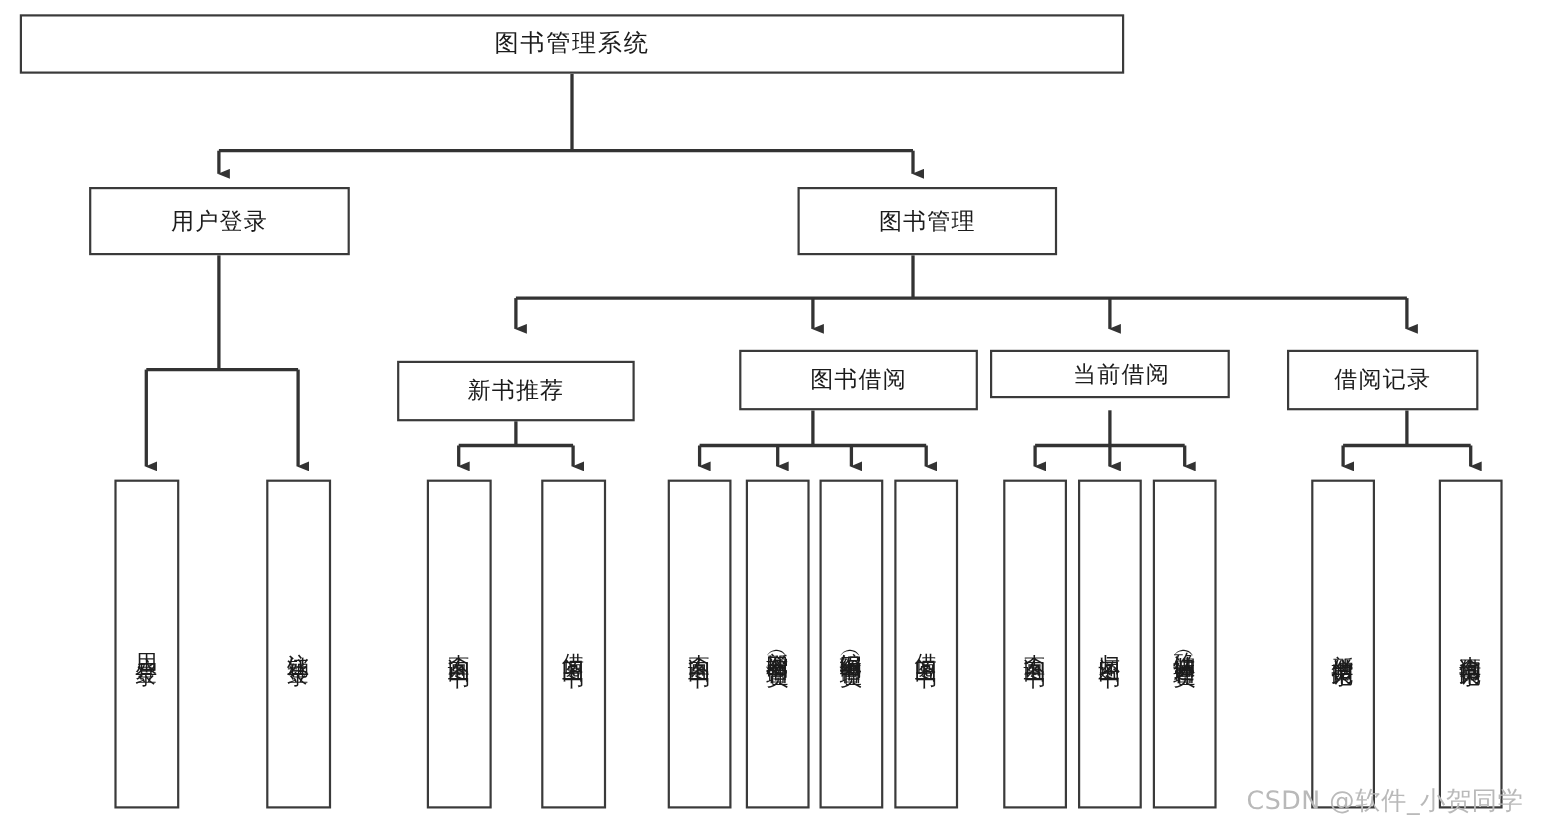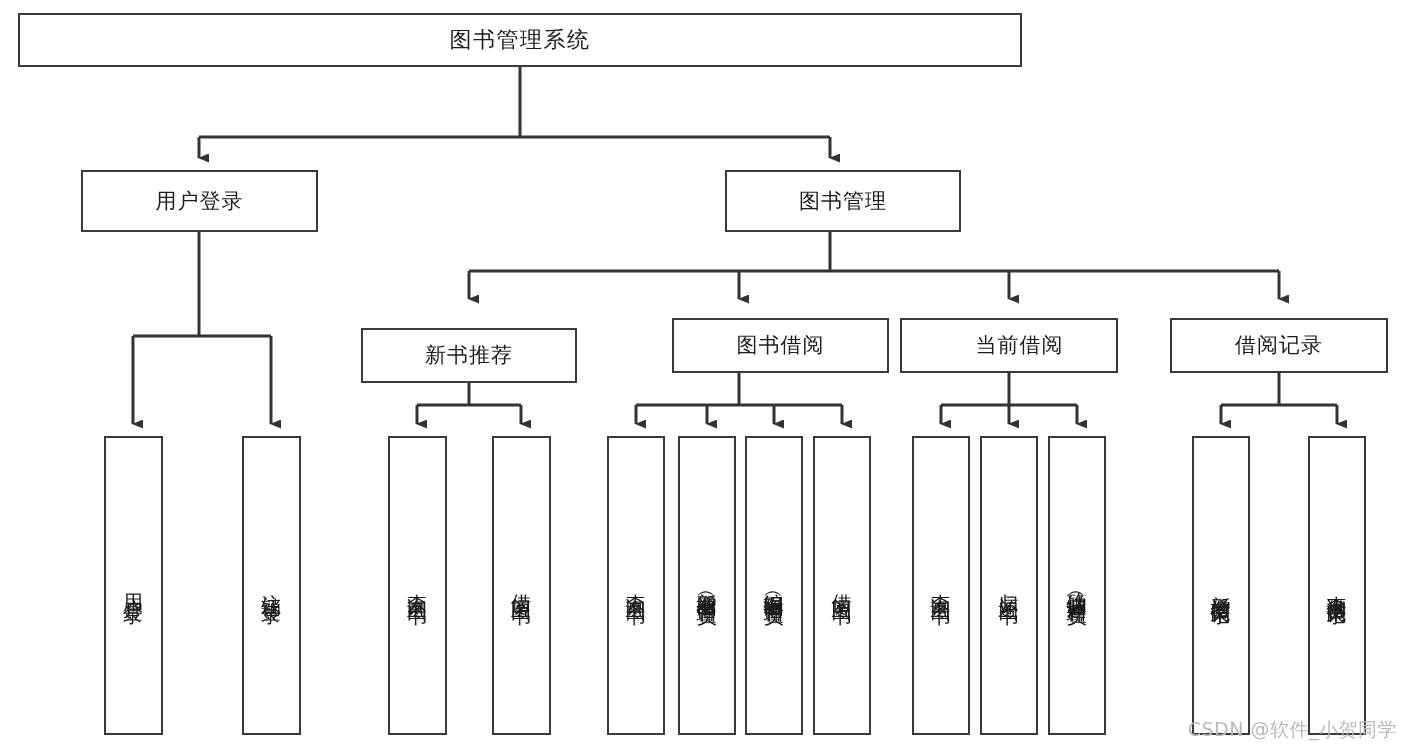--- a/index.html
+++ b/index.html
@@ -64,23 +64,23 @@
     letter-spacing: 4px;
     line-height: 1;
     white-space: nowrap;
   }
   .node.vert.tall .label {
     font-size: 20px;
     letter-spacing: 2px;
   }
   #watermark {
     position: absolute;
-    right: 8px;
+    right: 20px;
     bottom: 4px;
-    font-size: 19px;
+    font-size: 23px;
     color: #b9b9b9;
     letter-spacing: 0.5px;
     z-index: 5;
     white-space: nowrap;
     font-family: "DejaVu Sans", "Liberation Sans", sans-serif;
     margin-top: 25px;
   }
 </style>
 </head>
 <body>
@@ -149,24 +149,24 @@
   <div class="node horiz" style="left:725px; top:170px; width:236px; height:62px;">
     <span class="label">图书管理</span>
   </div>
 
   <div class="node horiz" style="left:361px; top:328px; width:216px; height:55px;">
     <span class="label">新书推荐</span>
   </div>
   <div class="node horiz" style="left:631px; top:318px; width:217px; height:55px;margin-left:41px;">
     <span class="label">图书借阅</span>
   </div>
-  <div class="node horiz" style="left:900px; top:318px; width:218px; height:55px;padding-left:21px;">
+  <div class="node horiz" style="left:900px; top:318px; width:218px; height:44px;padding-left:21px;">
     <span class="label">当前借阅</span>
   </div>
-  <div class="node horiz" style="left:1170px; top:318px; width:218px; height:55px;align-items:center;">
+  <div class="node horiz" style="left:1170px; top:318px; width:174px; height:55px;align-items:center;">
     <span class="label">借阅记录</span>
   </div>
 
   <div class="node vert" style="left:104px; top:436px; width:59px; height:299px;">
     <span class="label">用户登录</span>
   </div>
   <div class="node vert" style="left:242px; top:436px; width:59px; height:299px;">
     <span class="label">注销登录</span>
   </div>
 

